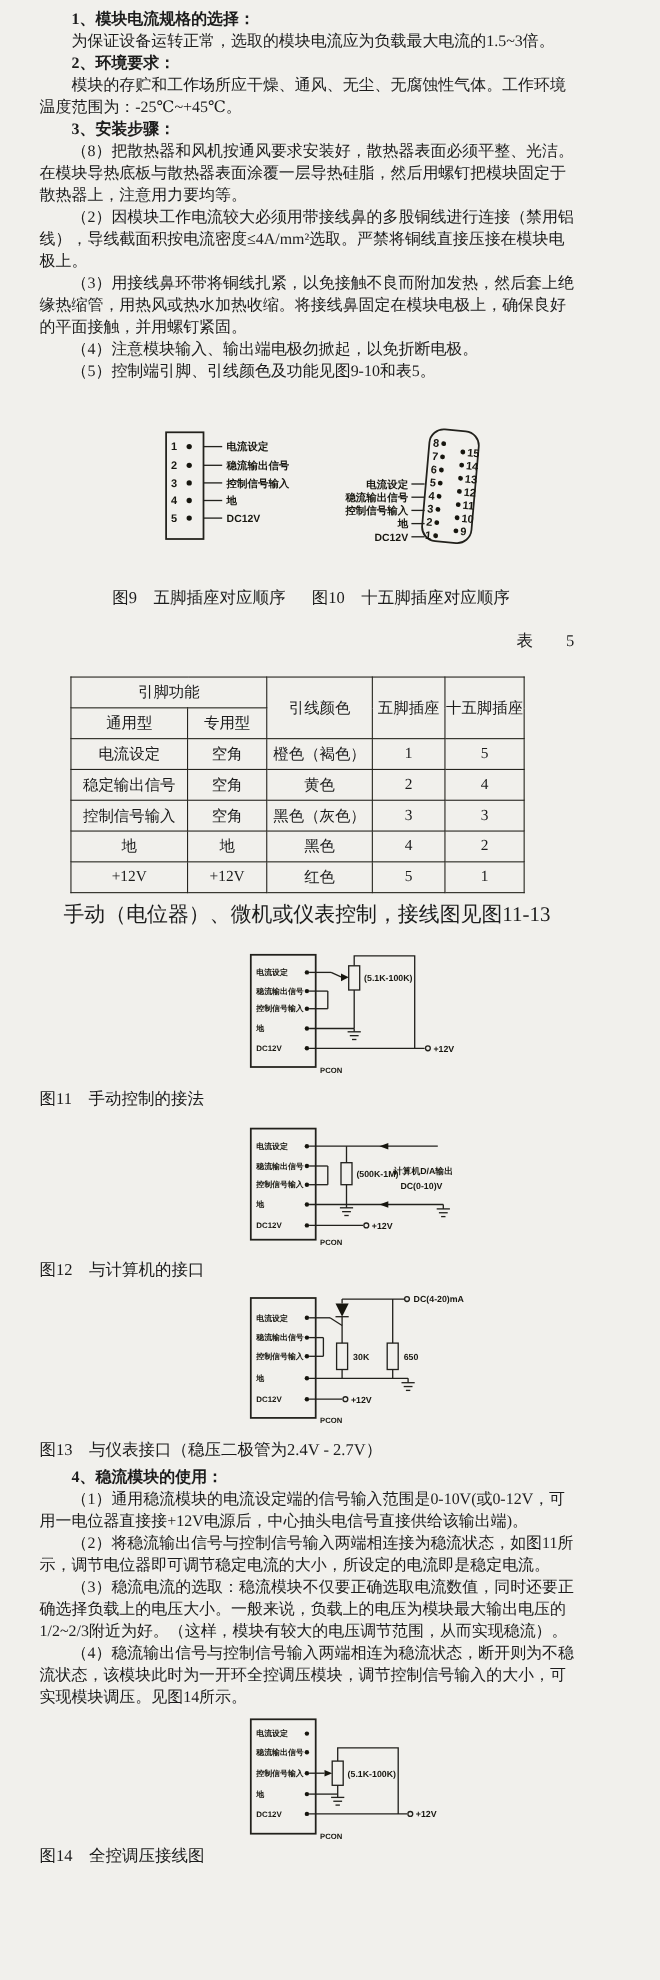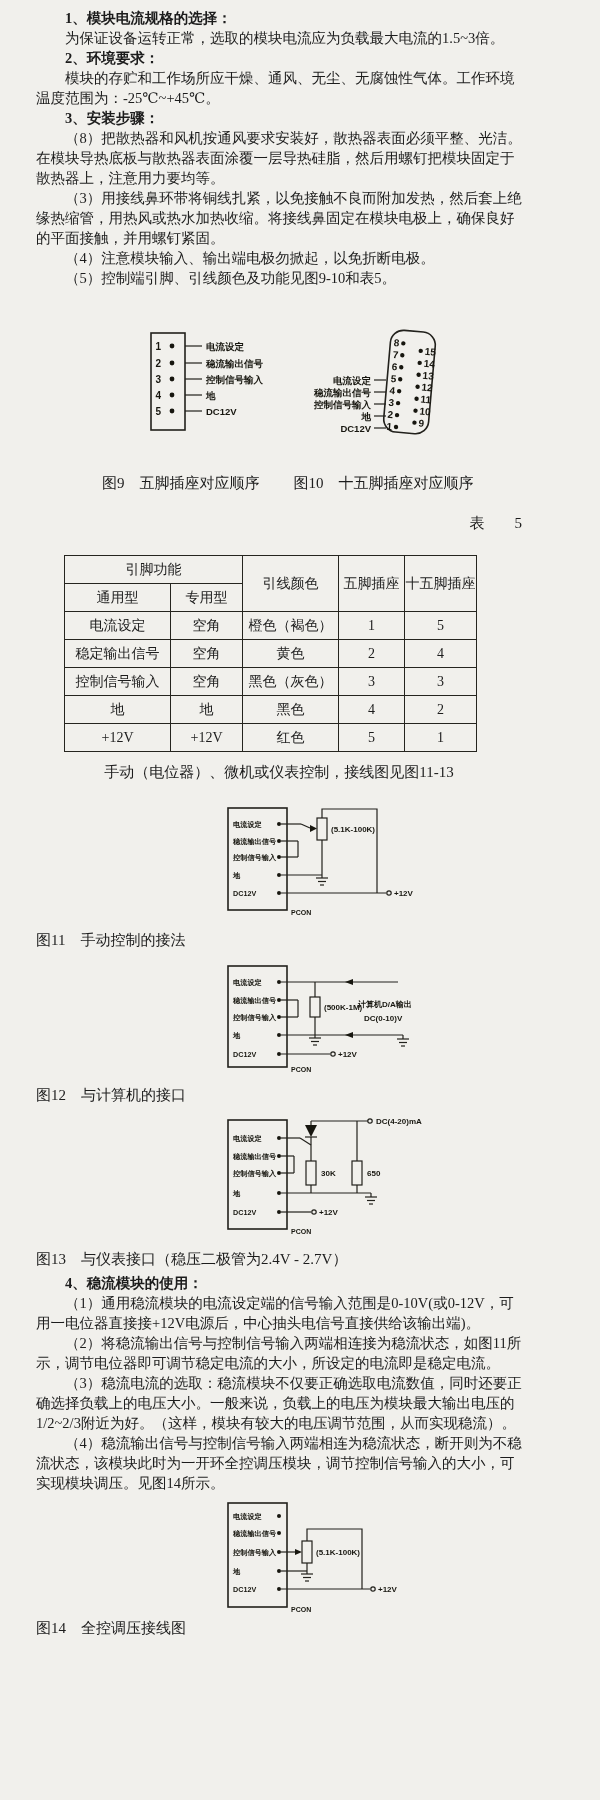--- a/index.html
+++ b/index.html
@@ -6,26 +6,26 @@
   body{
     width:600px;height:1800px;overflow:hidden;
     background:#f1f0ec;color:#1c1c1c;
     font-family:"Liberation Serif","DejaVu Serif",serif;
   }
   .page{padding:8px 78px 0 36px;}
   h1{font-size:16px;font-weight:bold;margin:0 0 3px 0;line-height:21px;}
   p{margin:0;font-size:14.5px;line-height:20px;text-indent:2em;}
   p.subtitle{font-weight:bold;}
   .fig-connectors{margin:40px 0 0 92px;display:block;}
-  .cap-row{display:flex;gap:34px;margin:34px 0 0 66px;font-size:15px;}
+  .cap-row{display:flex;gap:24px;margin:34px 0 0 66px;font-size:15px;}
   .tbl-title{text-align:right;font-size:15px;margin-top:20px;text-indent:0;}
   table{border-collapse:collapse;margin:22px 0 0 28px;table-layout:fixed;width:412px;}
   td{border:1.4px solid #26251f;text-align:center;font-size:14px;padding:0;height:27px;
      overflow:hidden;white-space:nowrap;}
-  .tbl-note{text-align:center;font-size:15px;margin-top:10px;text-indent:0;}
+  .tbl-note{text-align:center;font-size:19px;margin-top:10px;text-indent:0;}
   .circ{display:block;margin-left:164px;}
   #fig11svg{margin-top:16px;}
   #fig12svg{margin-top:14px;}
   #fig13svg{margin-top:10px;}
   #fig14svg{margin-top:2px;}
   .fig-cap{font-size:15px;margin-top:10px;text-indent:0;}
   .sec4{margin-top:4px;}
   
   svg{overflow:visible;}
   .st{fill:none;stroke:#22211c;stroke-width:1.6;}
@@ -44,20 +44,21 @@
 <body>
 
 <div class="page">
 
   <p class="subtitle">1、模块电流规格的选择：</p>
   <p>为保证设备运转正常，选取的模块电流应为负载最大电流的1.5~3倍。</p>
   <p class="subtitle">2、环境要求：</p>
   <p>模块的存贮和工作场所应干燥、通风、无尘、无腐蚀性气体。工作环境温度范围为：-25℃~+45℃。</p>
   <p class="subtitle">3、安装步骤：</p>
   <p>（8）把散热器和风机按通风要求安装好，散热器表面必须平整、光洁。在模块导热底板与散热器表面涂覆一层导热硅脂，然后用螺钉把模块固定于散热器上，注意用力要均等。</p>
+  <p>（2）因模块工作电流较大必须用带接线鼻的多股铜线进行连接（禁用铝线），导线截面积按电流密度≤4A/mm²选取。严禁将铜线直接压接在模块电极上。</p>
   <p>（3）用接线鼻环带将铜线扎紧，以免接触不良而附加发热，然后套上绝缘热缩管，用热风或热水加热收缩。将接线鼻固定在模块电极上，确保良好的平面接触，并用螺钉紧固。</p>
   <p>（4）注意模块输入、输出端电极勿掀起，以免折断电极。</p>
   <p>（5）控制端引脚、引线颜色及功能见图9-10和表5。</p>
 
   <svg class="fig-connectors" width="334" height="112" viewBox="0 0 334 112">
     <g>
       <rect class="st" x="23" y="5" width="34" height="97"></rect>
       <text class="pin-num" x="33" y="21.5" text-anchor="end">1</text>
       <circle class="dot" cx="44" cy="18" r="2.4"></circle>
         <line class="w" x1="57" y1="18" x2="74" y2="18"></line>

